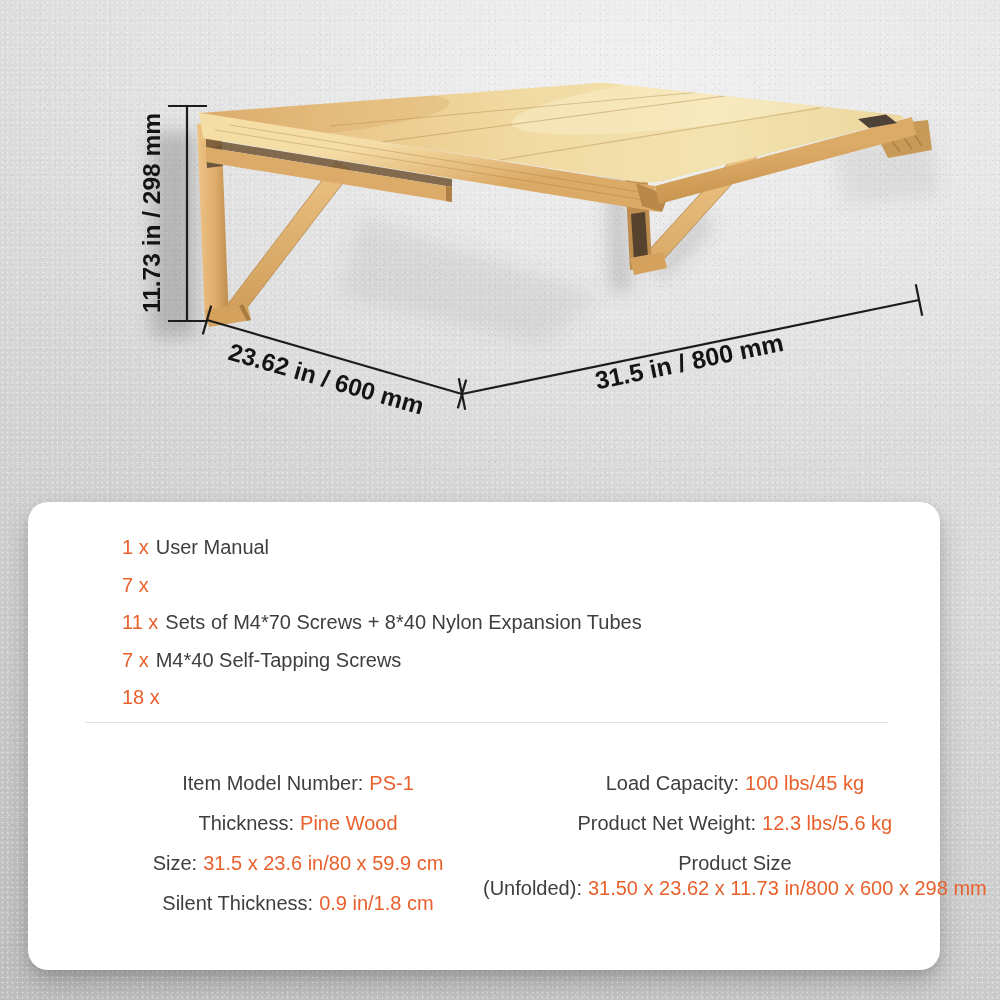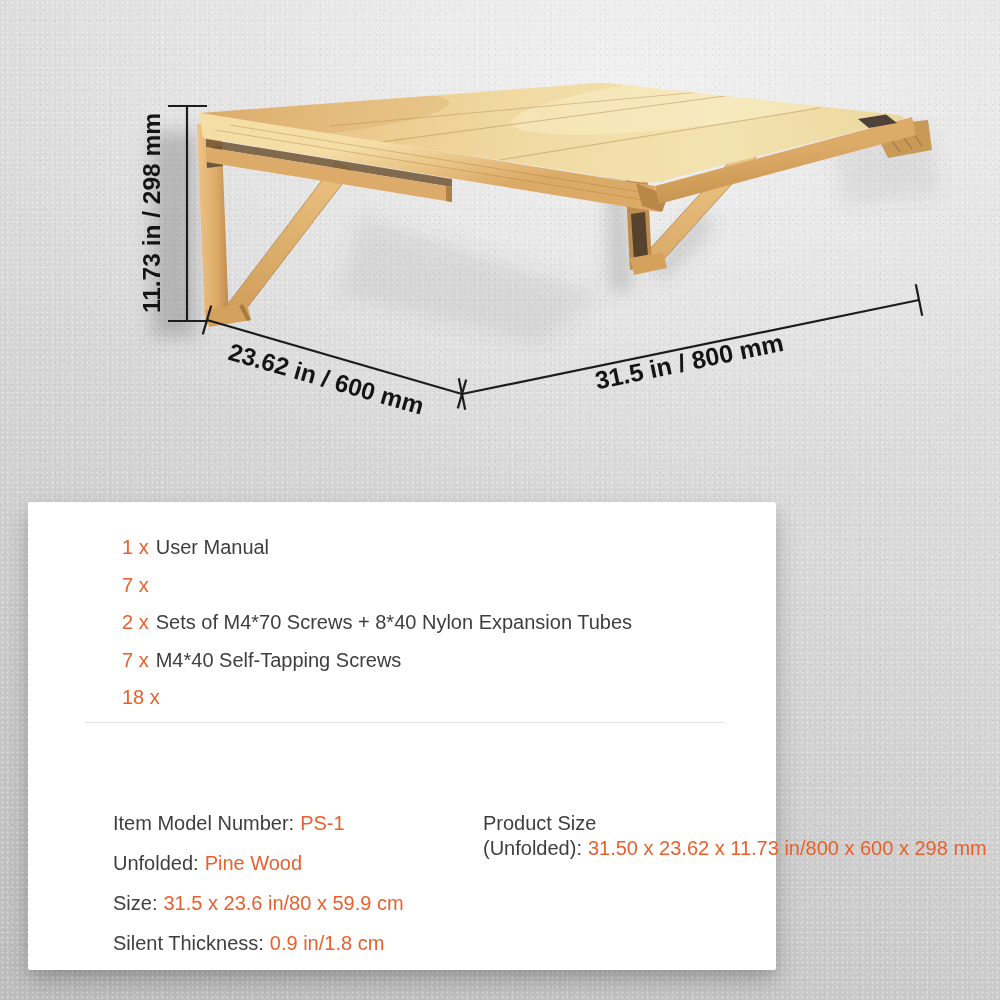--- a/index.html
+++ b/index.html
@@ -13,31 +13,32 @@
       radial-gradient(circle, rgba(255,255,255,.35) .6px, transparent 1.2px),
       radial-gradient(circle, rgba(120,120,120,.16) .5px, transparent 1px),
       radial-gradient(900px 540px at 62% 10%, rgba(255,255,255,.55), rgba(255,255,255,0) 72%),
       linear-gradient(200deg, rgba(255,255,255,.22) 10%, rgba(0,0,0,0) 45%, rgba(80,80,80,.20) 100%);
     background-size:5px 5px,7px 7px,9px 9px,11px 11px,100% 100%,100% 100%;
     background-position:0 0,2px 3px,4px 1px,6px 5px,0 0,0 0;
   }
   .photo-svg{position:absolute;left:0;top:0;}
   .dim-text{fill:var(--dimension-text,#141414);font-family:"Liberation Sans",sans-serif;font-weight:700;}
   .card{
-    position:absolute;left:28px;top:502px;width:748px;height:468px;
-    background:#ffffff;border-radius:2px;
+    position:absolute;left:28px;top:502px;width:912px;height:468px;
+    background:#ffffff;border-radius:20px;
     box-shadow:0 12px 26px rgba(0,0,0,.20), 0 4px 8px rgba(0,0,0,.08);
     box-sizing:border-box;
+    text-align:center;
   }
   .pkg-list{padding:27px 30px 0 94px;}
   .pkg-row{display:flex;align-items:center;height:37.5px;font-size:20px;color:var(--body-text,#3E3E40);}
   .pkg-qty{color:var(--accent,#E8612C);margin-right:7px;white-space:nowrap;}
   .pkg-desc{white-space:nowrap;}
   .divider{height:1px;background:#e2e2e2;margin:5px 52px 0 57px;}
-  .specs{display:grid;grid-template-columns:370px auto;padding:48px 30px 0 85px;margin-top:40px;}
+  .specs{display:grid;grid-template-columns:370px auto;padding:48px 30px 0 85px;}
   .spec-row{min-height:25px;line-height:25px;font-size:20px;margin-bottom:15px;color:var(--body-text,#3E3E40);}
   .spec-label{margin-right:6px;}
   .spec-value{color:var(--accent,#E8612C);white-space:nowrap;}
 </style>
 </head>
 <body>
 
 <div class="stage">
 
   <svg class="photo-svg" width="1000" height="470" viewBox="0 0 1000 470">
@@ -161,21 +162,21 @@
         <div class="pkg-row">
           <span class="pkg-qty">1 x</span>
           <span class="pkg-desc">User Manual</span>
         </div>
 
         <div class="pkg-row">
           <span class="pkg-qty">7 x</span>
         </div>
 
         <div class="pkg-row">
-          <span class="pkg-qty">2 x</span>
+          <span class="pkg-qty">11 x</span>
           <span class="pkg-desc">Sets of M4*70 Screws + 8*40 Nylon Expansion Tubes</span>
         </div>
 
         <div class="pkg-row">
           <span class="pkg-qty">7 x</span>
           <span class="pkg-desc">M4*40 Self-Tapping Screws</span>
         </div>
 
         <div class="pkg-row">
           <span class="pkg-qty">18 x</span>
@@ -185,34 +186,40 @@
     <div class="divider"></div>
 
     <div class="specs">
       <div class="spec-col">
 
           <div class="spec-row">
             <span class="spec-label">Item Model Number:</span><span class="spec-value">PS-1</span>
           </div>
 
           <div class="spec-row">
-            <span class="spec-label">Unfolded:</span><span class="spec-value">Pine Wood</span>
+            <span class="spec-label">Thickness:</span><span class="spec-value">Pine Wood</span>
           </div>
 
           <div class="spec-row">
             <span class="spec-label">Size:</span><span class="spec-value">31.5 x 23.6 in/80 x 59.9 cm</span>
           </div>
 
           <div class="spec-row">
             <span class="spec-label">Silent Thickness:</span><span class="spec-value">0.9 in/1.8 cm</span>
           </div>
         </div>
       <div class="spec-col">
 
-
+          <div class="spec-row">
+            <span class="spec-label">Load Capacity:</span><span class="spec-value">100 lbs/45 kg</span>
+          </div>
+
+          <div class="spec-row">
+            <span class="spec-label">Product Net Weight:</span><span class="spec-value">12.3 lbs/5.6 kg</span>
+          </div>
 
           <div class="spec-row">
             <span class="spec-label">Product Size (Unfolded):</span><span class="spec-value">31.50 x 23.62 x 11.73 in/800 x 600 x 298 mm</span>
           </div>
         </div>
     </div>
 
   </div>
 </div>
 

